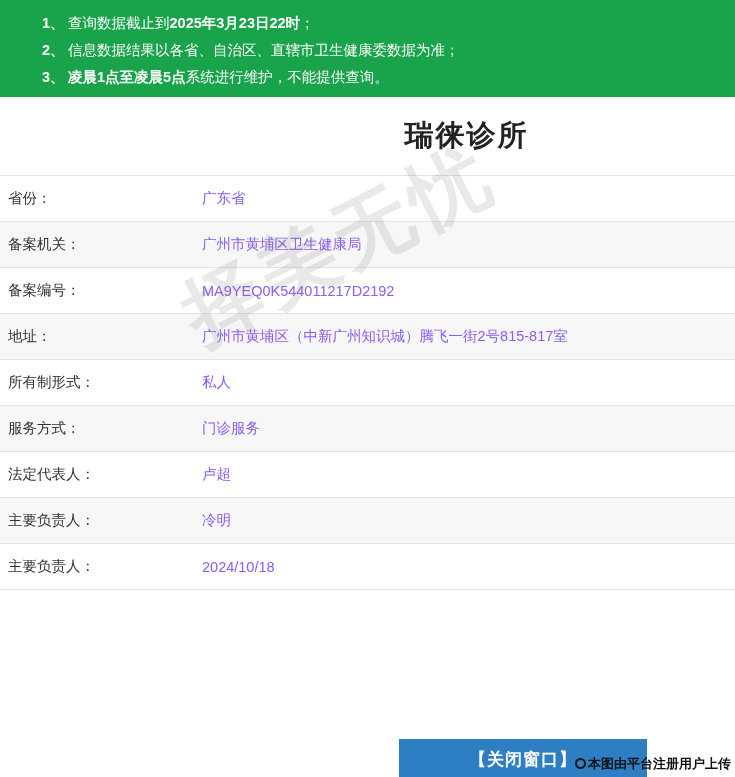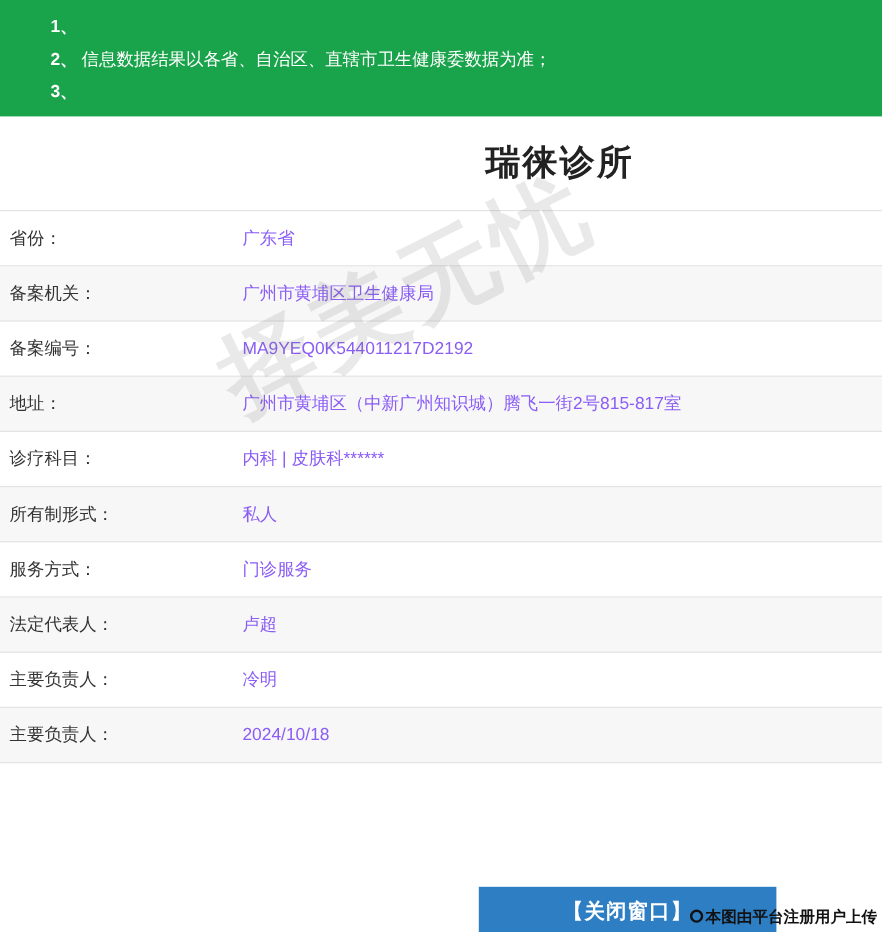--- a/index.html
+++ b/index.html
@@ -158,27 +158,29 @@
     line-height: 8px;
     text-align: center;
   }
 </style>
 </head>
 <body>
 
 <div class="notice">
   <div class="notice-line">
     <span class="notice-num">1、</span>
+    <span class="notice-text"><span>查询数据截止到</span><span class="b">2025年3月23日22时</span><span>；</span></span>
   </div>
   <div class="notice-line">
     <span class="notice-num">2、</span>
     <span class="notice-text"><span>信息数据结果以各省、自治区、直辖市卫生健康委数据为准；</span><span class="b"></span><span></span></span>
   </div>
   <div class="notice-line">
     <span class="notice-num">3、</span>
+    <span class="notice-text"><span></span><span class="b">凌晨1点至凌晨5点</span><span>系统进行维护，不能提供查询。</span></span>
   </div>
 </div>
 
 <div class="title-wrap">
   <div class="title">瑞徕诊所</div>
 </div>
 
 <table class="info-table">
   <tbody>
     <tr>
@@ -191,24 +193,20 @@
     </tr>
     <tr>
       <td class="label">备案编号：</td>
       <td class="value">MA9YEQ0K544011217D2192</td>
     </tr>
     <tr>
       <td class="label">地址：</td>
       <td class="value">广州市黄埔区（中新广州知识城）腾飞一街2号815-817室</td>
     </tr>
     <tr>
-      <td class="label">诊疗科目：</td>
-      <td class="value">内科 | 皮肤科******</td>
-    </tr>
-    <tr>
       <td class="label">所有制形式：</td>
       <td class="value">私人</td>
     </tr>
     <tr>
       <td class="label">服务方式：</td>
       <td class="value">门诊服务</td>
     </tr>
     <tr>
       <td class="label">法定代表人：</td>
       <td class="value">卢超</td>

